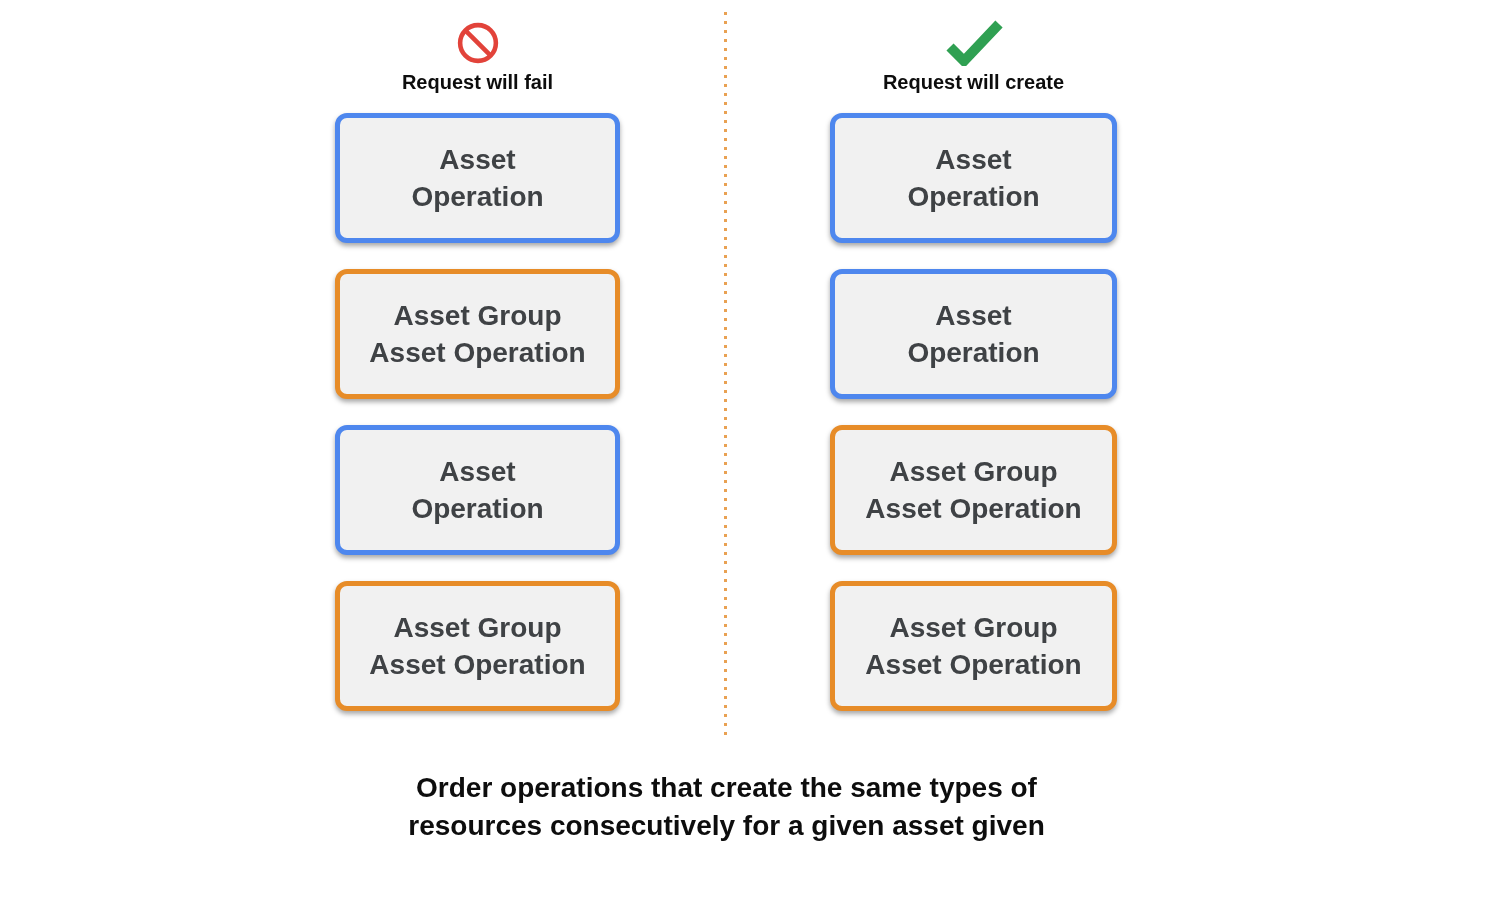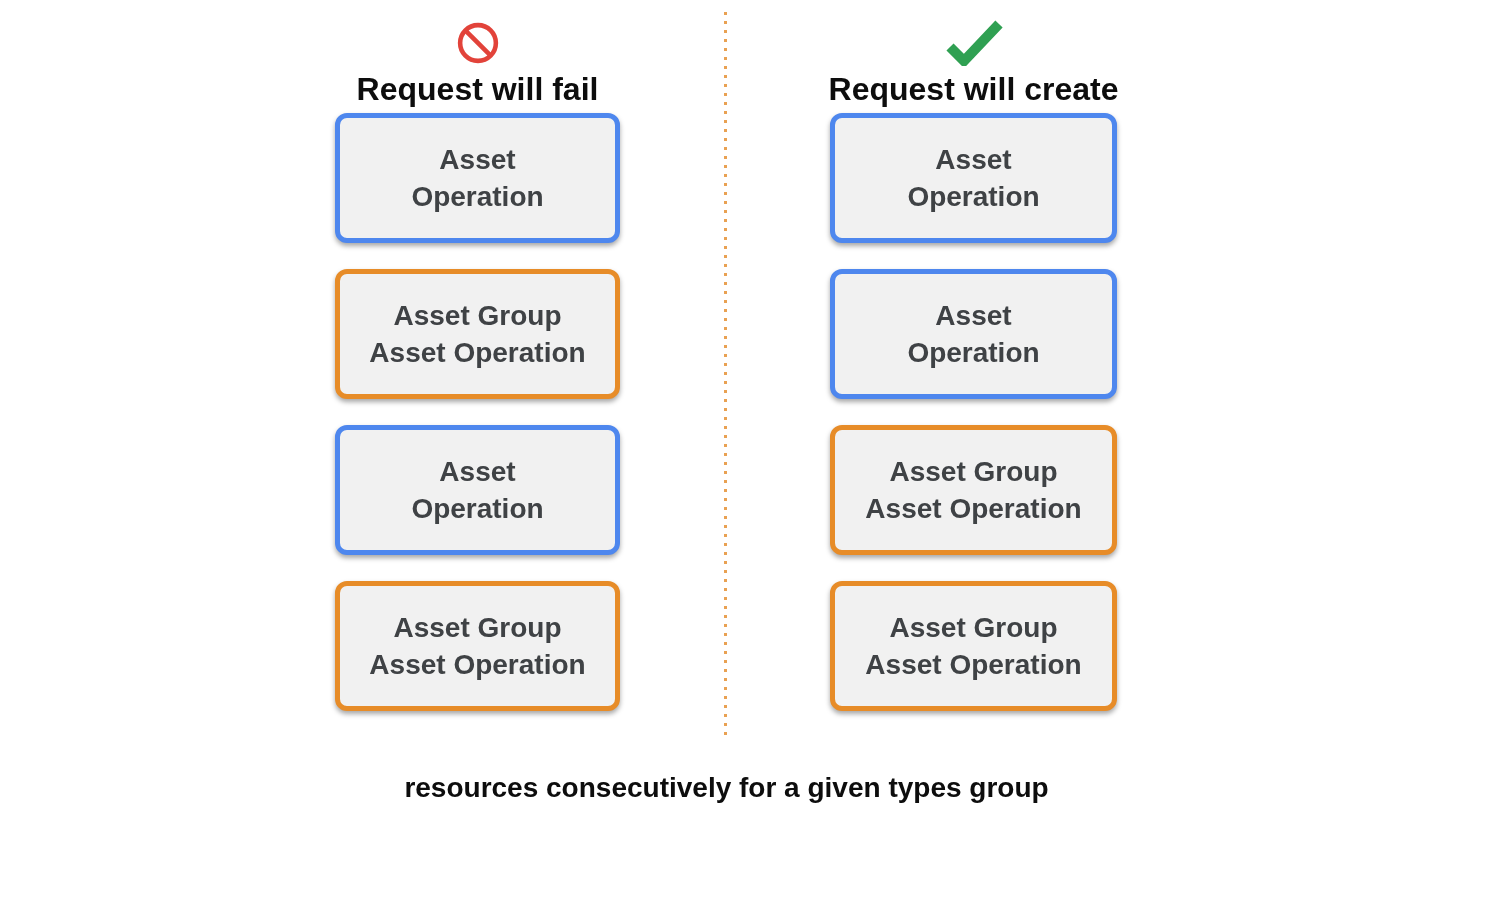--- a/index.html
+++ b/index.html
@@ -20,21 +20,21 @@
     top: 20px;
     display: flex;
     flex-direction: column;
     align-items: center;
   }
   .col-header.left  { left: 335px; width: 285px; }
   .col-header.right { left: 830px; width: 287px; }
   .col-header .icon-wrap { height: 46px; display: flex; align-items: center; justify-content: center; }
   .col-title {
     margin-top: 5px;
-    font-size: 32px;
+    font-size: 20px;
     font-weight: bold;
     color: var(--heading-text, #0d0d0d);
     white-space: nowrap;
   }
   .divider {
     position: absolute;
     left: 724px;
     top: 12px;
     width: 3px;
     height: 726px;
@@ -138,16 +138,17 @@
   <div class="box right orange row-2">
     <span>Asset Group</span>
     <span>Asset Operation</span>
   </div>
   <div class="box right orange row-3">
     <span>Asset Group</span>
     <span>Asset Operation</span>
   </div>
 
   <div class="caption">
-    <div>resources consecutively for a given types group</div>
+    <div>Order operations that create the same types of</div>
+    <div>resources consecutively for a given asset given</div>
   </div>
 
 </div>
 
 </body></html>

